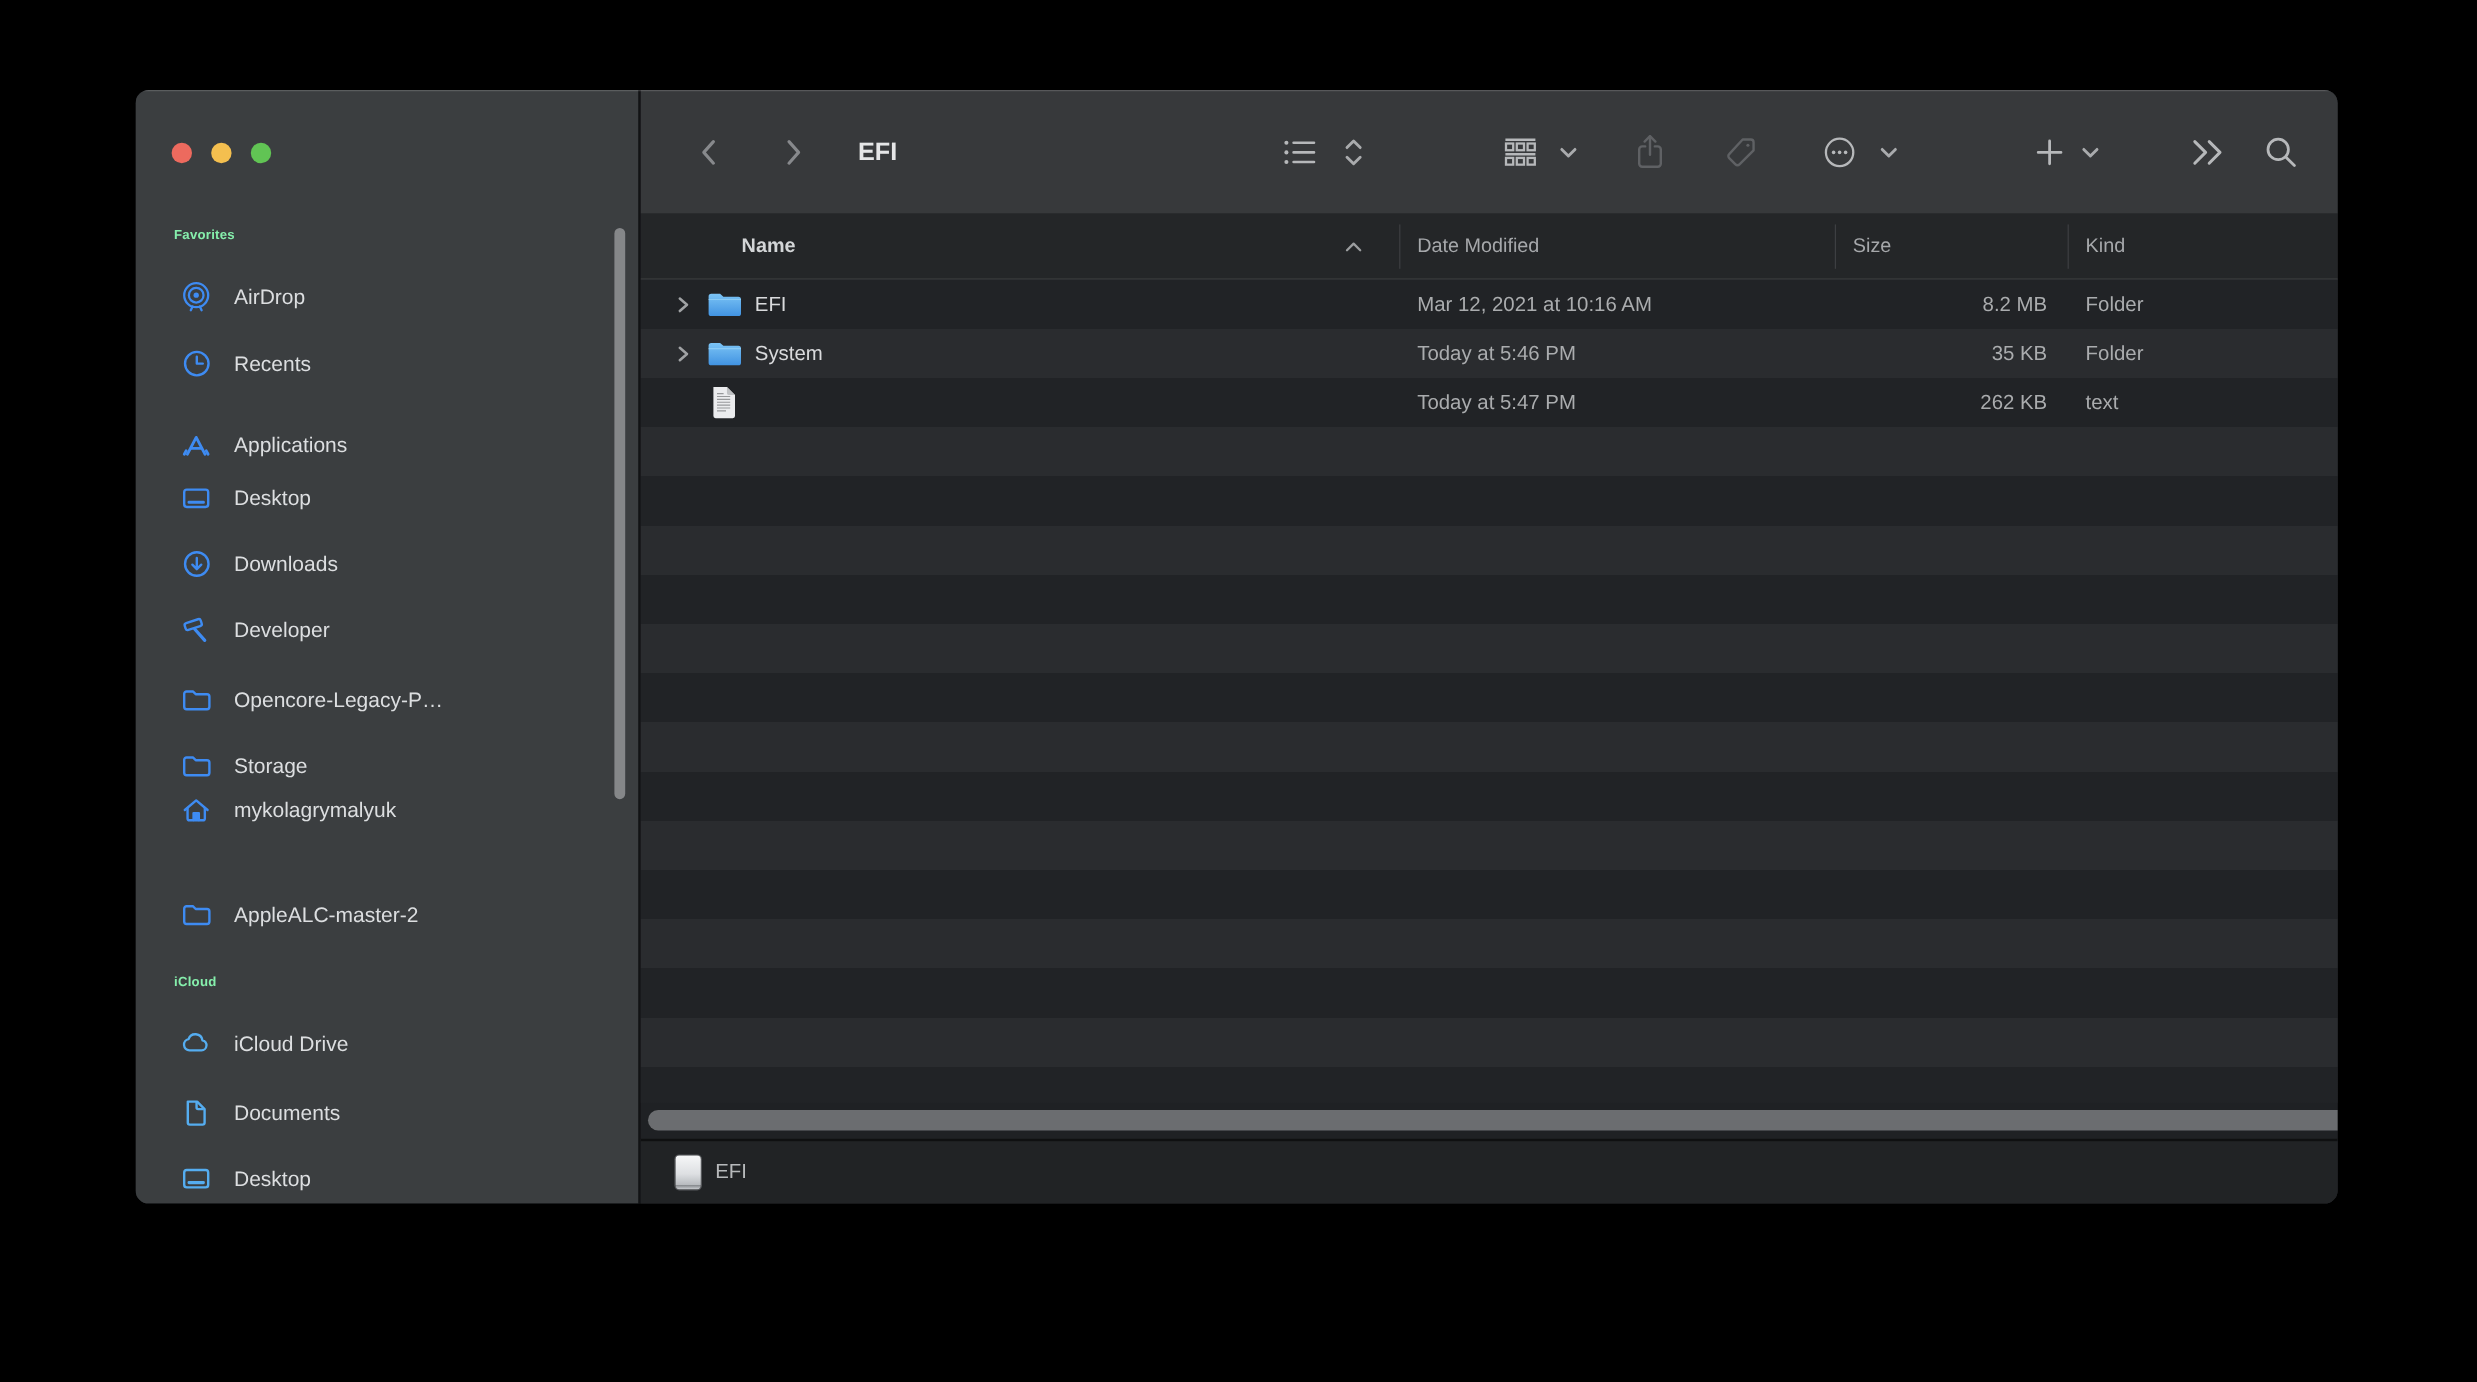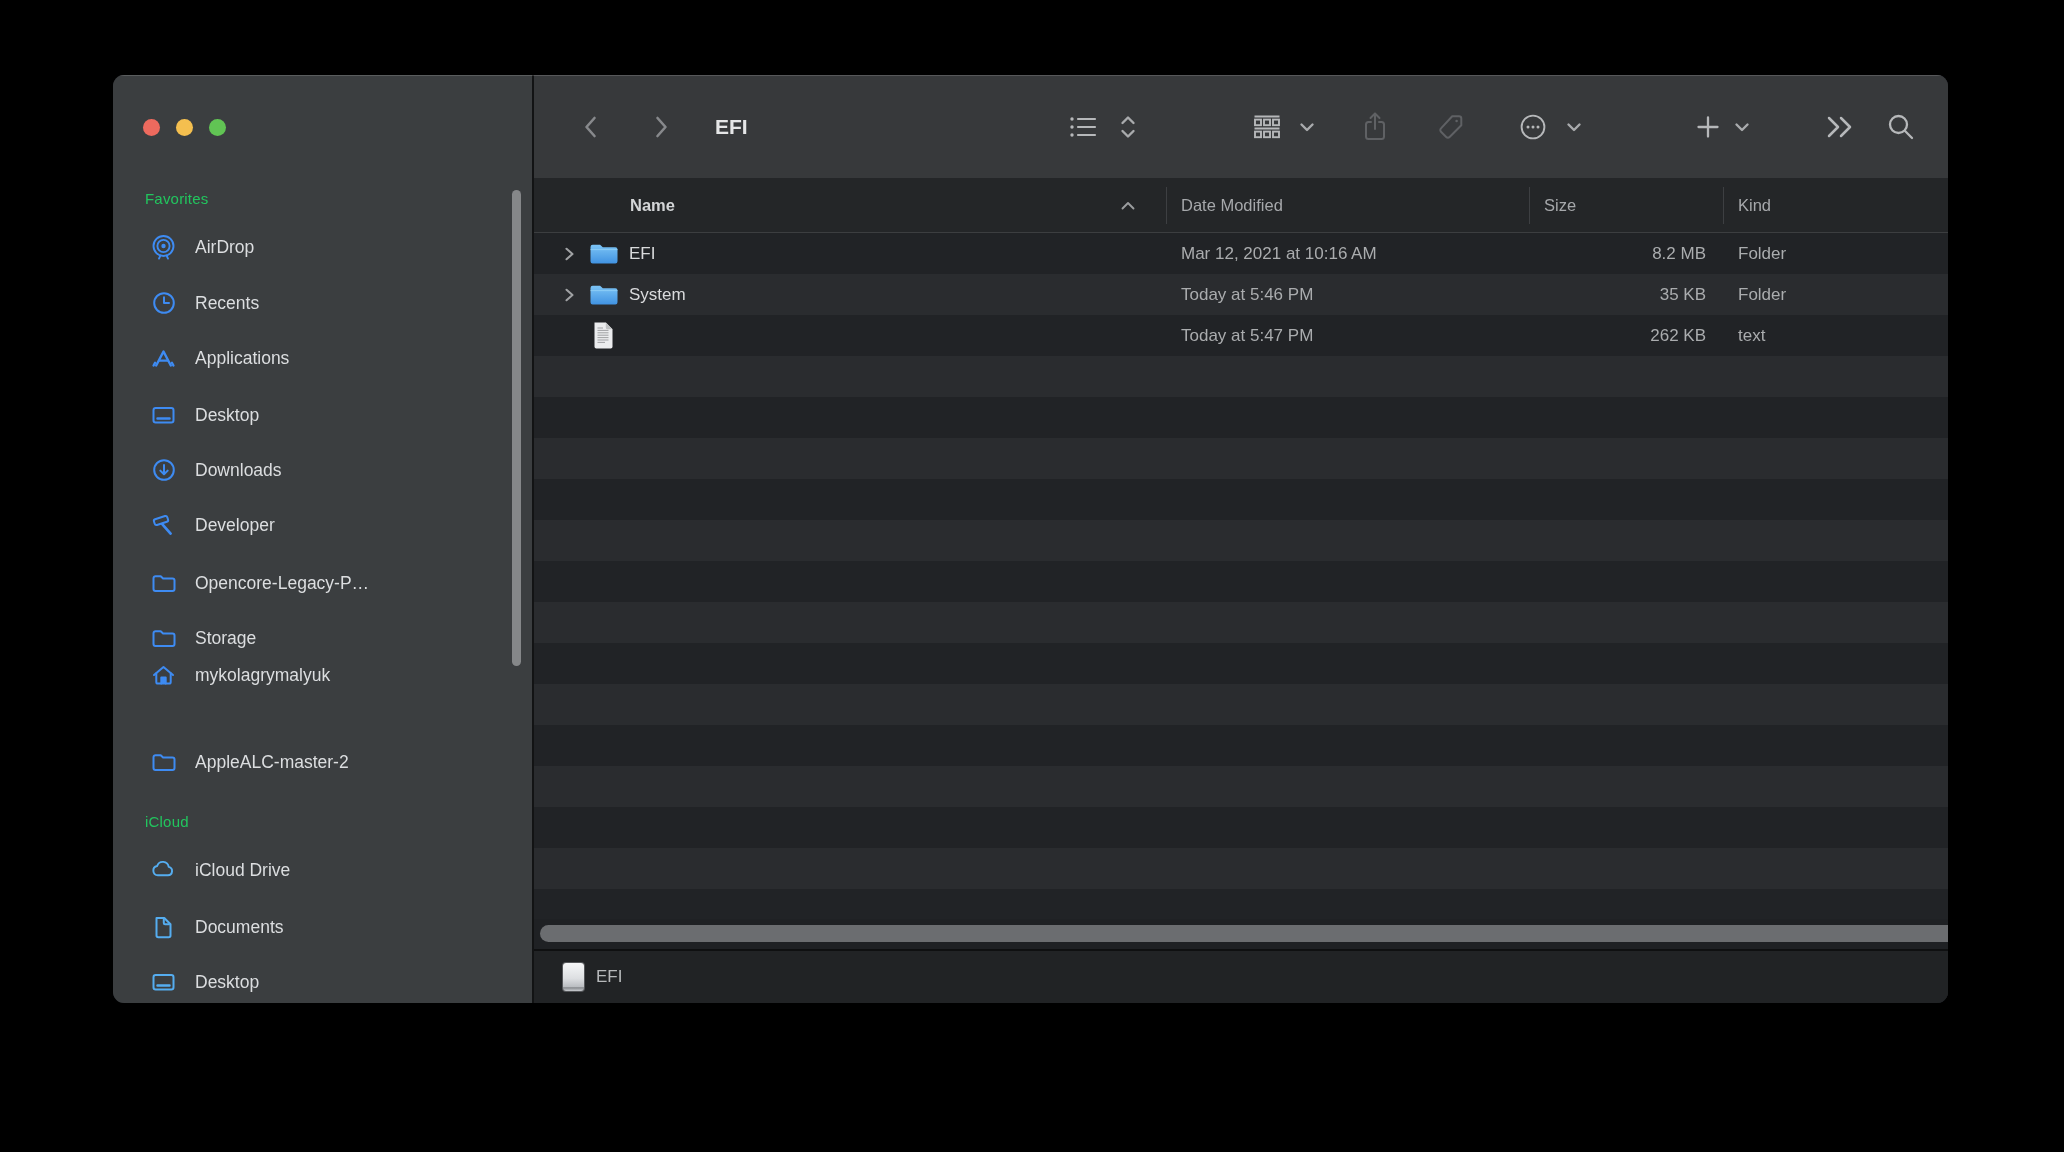--- a/index.html
+++ b/index.html
@@ -13,22 +13,22 @@
                    border-radius:11px 11px 0 0; }
 
   
   .sidebar { position:absolute; left:0; top:0; width:419px; height:100%; background:#3b3e40; }
   .traffic { position:absolute; left:30px; top:44px; display:flex; gap:16px; }
   .tl { width:17px; height:17px; border-radius:50%; }
   .tl.red    { background:#ed6a5e; }
   .tl.yellow { background:#f4bf4f; }
   .tl.green  { background:#61c454; }
 
-  .section-label { position:absolute; left:32px; font-size:15px; font-weight:400;
-                   color:#22c55e; letter-spacing:.2px; }
+  .section-label { position:absolute; left:32px; font-size:11px; font-weight:700;
+                   color:#86efac; letter-spacing:.2px; }
   .side-item { position:absolute; left:0; width:100%; height:56px; display:flex;
                align-items:center; padding-left:37px; }
   .side-item .sicon { width:27px; height:27px; display:flex; align-items:center;
                       justify-content:center; flex:0 0 27px; }
   .side-item .slabel { margin-left:18px; font-size:17.5px; color:#dcdee0; white-space:nowrap; }
   .fav-ic { color:#3e8bf2; }
   .icl-ic { color:#55adf0; }
   .side-scrollbar { position:absolute; left:399px; top:115px; width:9px; height:476px;
                     border-radius:4.5px; background:#939496; opacity:.85; }
 
@@ -118,21 +118,21 @@
     <div class="side-item" style="top:200px">
       <span class="sicon fav-ic">
         <svg width="26" height="26" viewBox="0 0 26 26" fill="none" stroke="currentColor" stroke-width="2">
           <circle cx="13" cy="13" r="9.8"></circle>
           <path d="M13 7.2 V13 H18" stroke-linecap="round" stroke-linejoin="round"></path>
         </svg>
         </span>
       <span class="slabel">Recents</span>
     </div>
 
-    <div class="side-item" style="top:255px">
+    <div class="side-item" style="top:268px">
       <span class="sicon fav-ic">
         <svg width="27" height="27" viewBox="0 0 27 27" fill="none" stroke="currentColor" stroke-width="2.4" stroke-linecap="round" stroke-linejoin="round">
           <path d="M6.2 20.5 L13.5 6.5 L20.8 20.5"></path>
           <path d="M9.4 15.6 H17.6"></path>
           <path d="M3.6 20.5 l1.5-2.8 M23.4 20.5 l-1.5-2.8"></path>
         </svg>
         </span>
       <span class="slabel">Applications</span>
     </div>
 
@@ -336,21 +336,21 @@
 
       <span class="tb icon-normal" style="left:1352px">
         <svg width="30" height="30" viewBox="0 0 30 30" fill="none" stroke="currentColor" stroke-width="2.3" stroke-linecap="round">
           <circle cx="12.5" cy="12.5" r="8.5"></circle>
             <path d="M18.8 18.8 L26 26"></path>
         </svg>
       </span>
     </div>
 
     <div class="list-header">
-      <span class="lh-text lh-name" style="left:96px">Name</span>
+      <span class="lh-text lh-name" style="left:84px">Name</span>
       <span class="lh-sort">
         <svg width="16" height="10" viewBox="0 0 16 10" fill="none" stroke="#9b9d9f" stroke-width="1.9" stroke-linecap="round" stroke-linejoin="round">
             <path d="M2.5 7.5 L8 2 L13.5 7.5"></path>
           </svg>
       </span>
       <span class="lh-div" style="left:632px"></span>
       <span class="lh-text" style="left:647px">Date Modified</span>
       <span class="lh-div" style="left:995px"></span>
       <span class="lh-text" style="left:1010px">Size</span>
       <span class="lh-div" style="left:1189px"></span>

